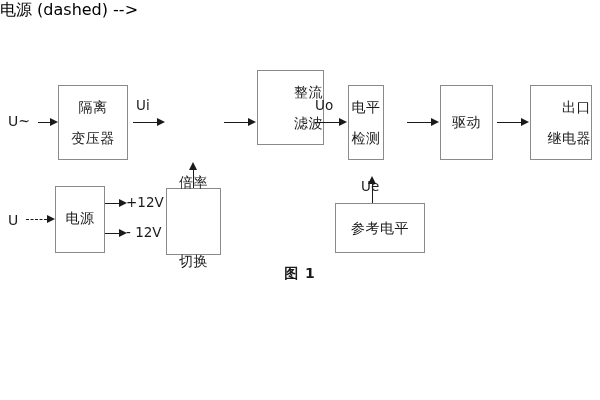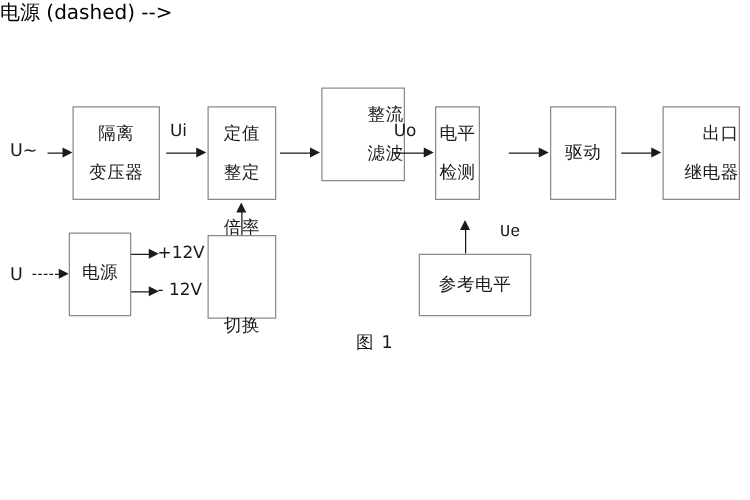--- a/index.html
+++ b/index.html
@@ -134,24 +134,20 @@
   
   <div class="lbl" style="left:136px; top:99px;">Ui</div>
 
   
   <div class="harrow" style="left:133px; top:118px; width:33px;">
     <div class="shaft" style="width:25px;"></div>
     <div class="head" style="left:24px;"></div>
   </div>
 
   
-  <div class="box" style="left:166px; top:85px; width:55px; height:75px;">
-    <span class="ln">定值</span>
-    <span class="ln">整定</span>
-  </div>
 
   
   <div class="harrow" style="left:224px; top:118px; width:33px;">
     <div class="shaft" style="width:25px;"></div>
     <div class="head" style="left:24px;"></div>
   </div>
 
   
   <div class="box" style="left:257px; top:70px; width:67px; height:75px;align-items:flex-end;">
     <span class="ln">整流</span>
@@ -239,22 +235,22 @@
     <span class="ln">切换</span>
   </div>
 
   
 
   
   <div class="varrow" style="left:368px; top:176px; height:27px;">
     <div class="head"></div>
     <div class="shaft" style="height:23px;"></div>
   </div>
-  <div class="lbl" style="left:400px; top:180px;font-family:Liberation Mono, monospace;">Ue</div>
+  <div class="lbl" style="left:361px; top:180px;">Ue</div>
 
   <div class="box one-line" style="left:335px; top:203px; width:90px; height:50px;">
     <span class="ln">参考电平</span>
   </div>
 
   
-  <div id="caption" style="left:0; top:265px; width:600px;">图 1</div>
+  <div id="caption" style="left:0; top:265px; width:600px;font-weight:bold;">图 1</div>
 
 </div>
 
 </body></html>

